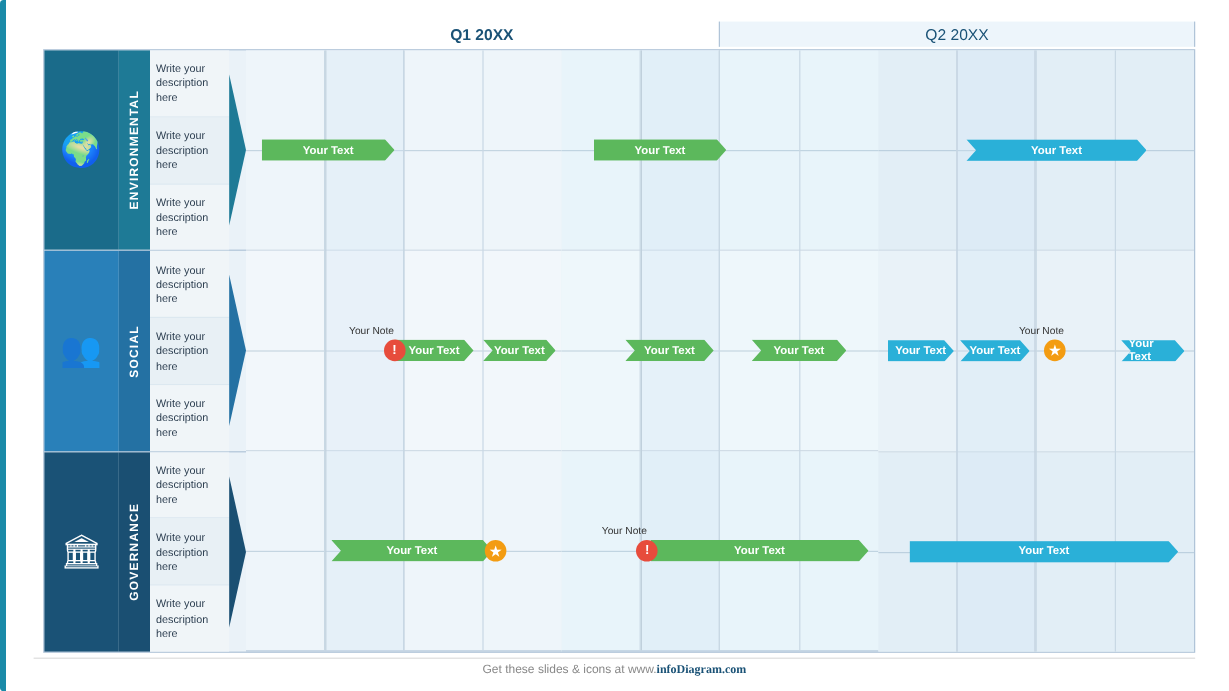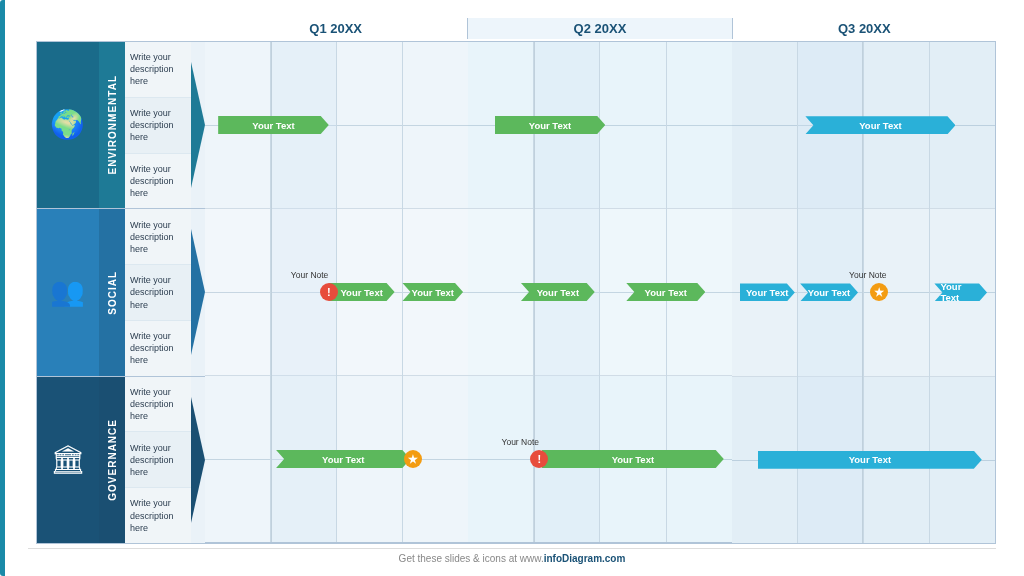--- a/index.html
+++ b/index.html
@@ -73,21 +73,21 @@
     }
 
     .footer {
       text-align: center;
       font-size: 10px;
       color: #888;
       padding: 4px 0 2px 0;
       border-top: 1px solid #ddd;
       margin-top: 4px;
     }
-    .footer strong { color: #1a5276; }
+    .footer strong { color: #1a5276; font-family: Liberation Serif, serif; }
 
     
     .left-accent {
       position: absolute;
       left: 0;
       top: 0;
       bottom: 0;
       width: 5px;
       background: #1a8aa8;
       border-radius: 3px 0 0 3px;
@@ -102,22 +102,21 @@
 
 <div class="page">
 
   <div class="left-accent"></div>
 
 
   <div class="chart-area" style="padding-left:8px;">
 
     <div class="quarter-header-row">
       <div class="quarter-col" style="font-size:13px; font-weight:700; color:#1a5276;">Q1 20XX</div>
-      <div class="quarter-col q2" style="font-size:13px; font-weight:700; color:#1a5276; background:rgba(210,230,245,0.4); border-left:1px solid #b0c4d8; border-right:1px solid #b0c4d8;">Q2 20XX</div>
-      <div class="quarter-col" style="font-size:13px; font-weight:700; color:#1a5276;">Q3 20XX</div>
+      <div class="quarter-col q2" style="font-size:13px; font-weight:400; color:#1a5276; background:rgba(210,230,245,0.4); border-left:1px solid #b0c4d8; border-right:1px solid #b0c4d8;">Q2 20XX</div>
     </div>
 
     <div class="main-grid" id="main-grid">
     <div style="width: 168px; display: flex; flex-direction: column; flex-shrink: 0;">
           <div style="display: flex; align-items: stretch; flex: 3 1 0%; border-bottom: 1.5px solid rgb(176, 196, 216);">
             <div style="width: 62px; background: rgb(26, 107, 138); display: flex; align-items: center; justify-content: center; flex-direction: column;">
               <div style="color: rgb(255, 255, 255); font-size: 28px; text-align: center; line-height: 1;">🌍</div>
             </div>
             <div style="width: 26px; background: rgb(30, 122, 150); display: flex; align-items: center; justify-content: center;">
               <div style="writing-mode: vertical-rl; transform: rotate(180deg); font-size: 10px; font-weight: 700; color: rgb(255, 255, 255); letter-spacing: 1px; text-transform: uppercase;">Environmental</div>

